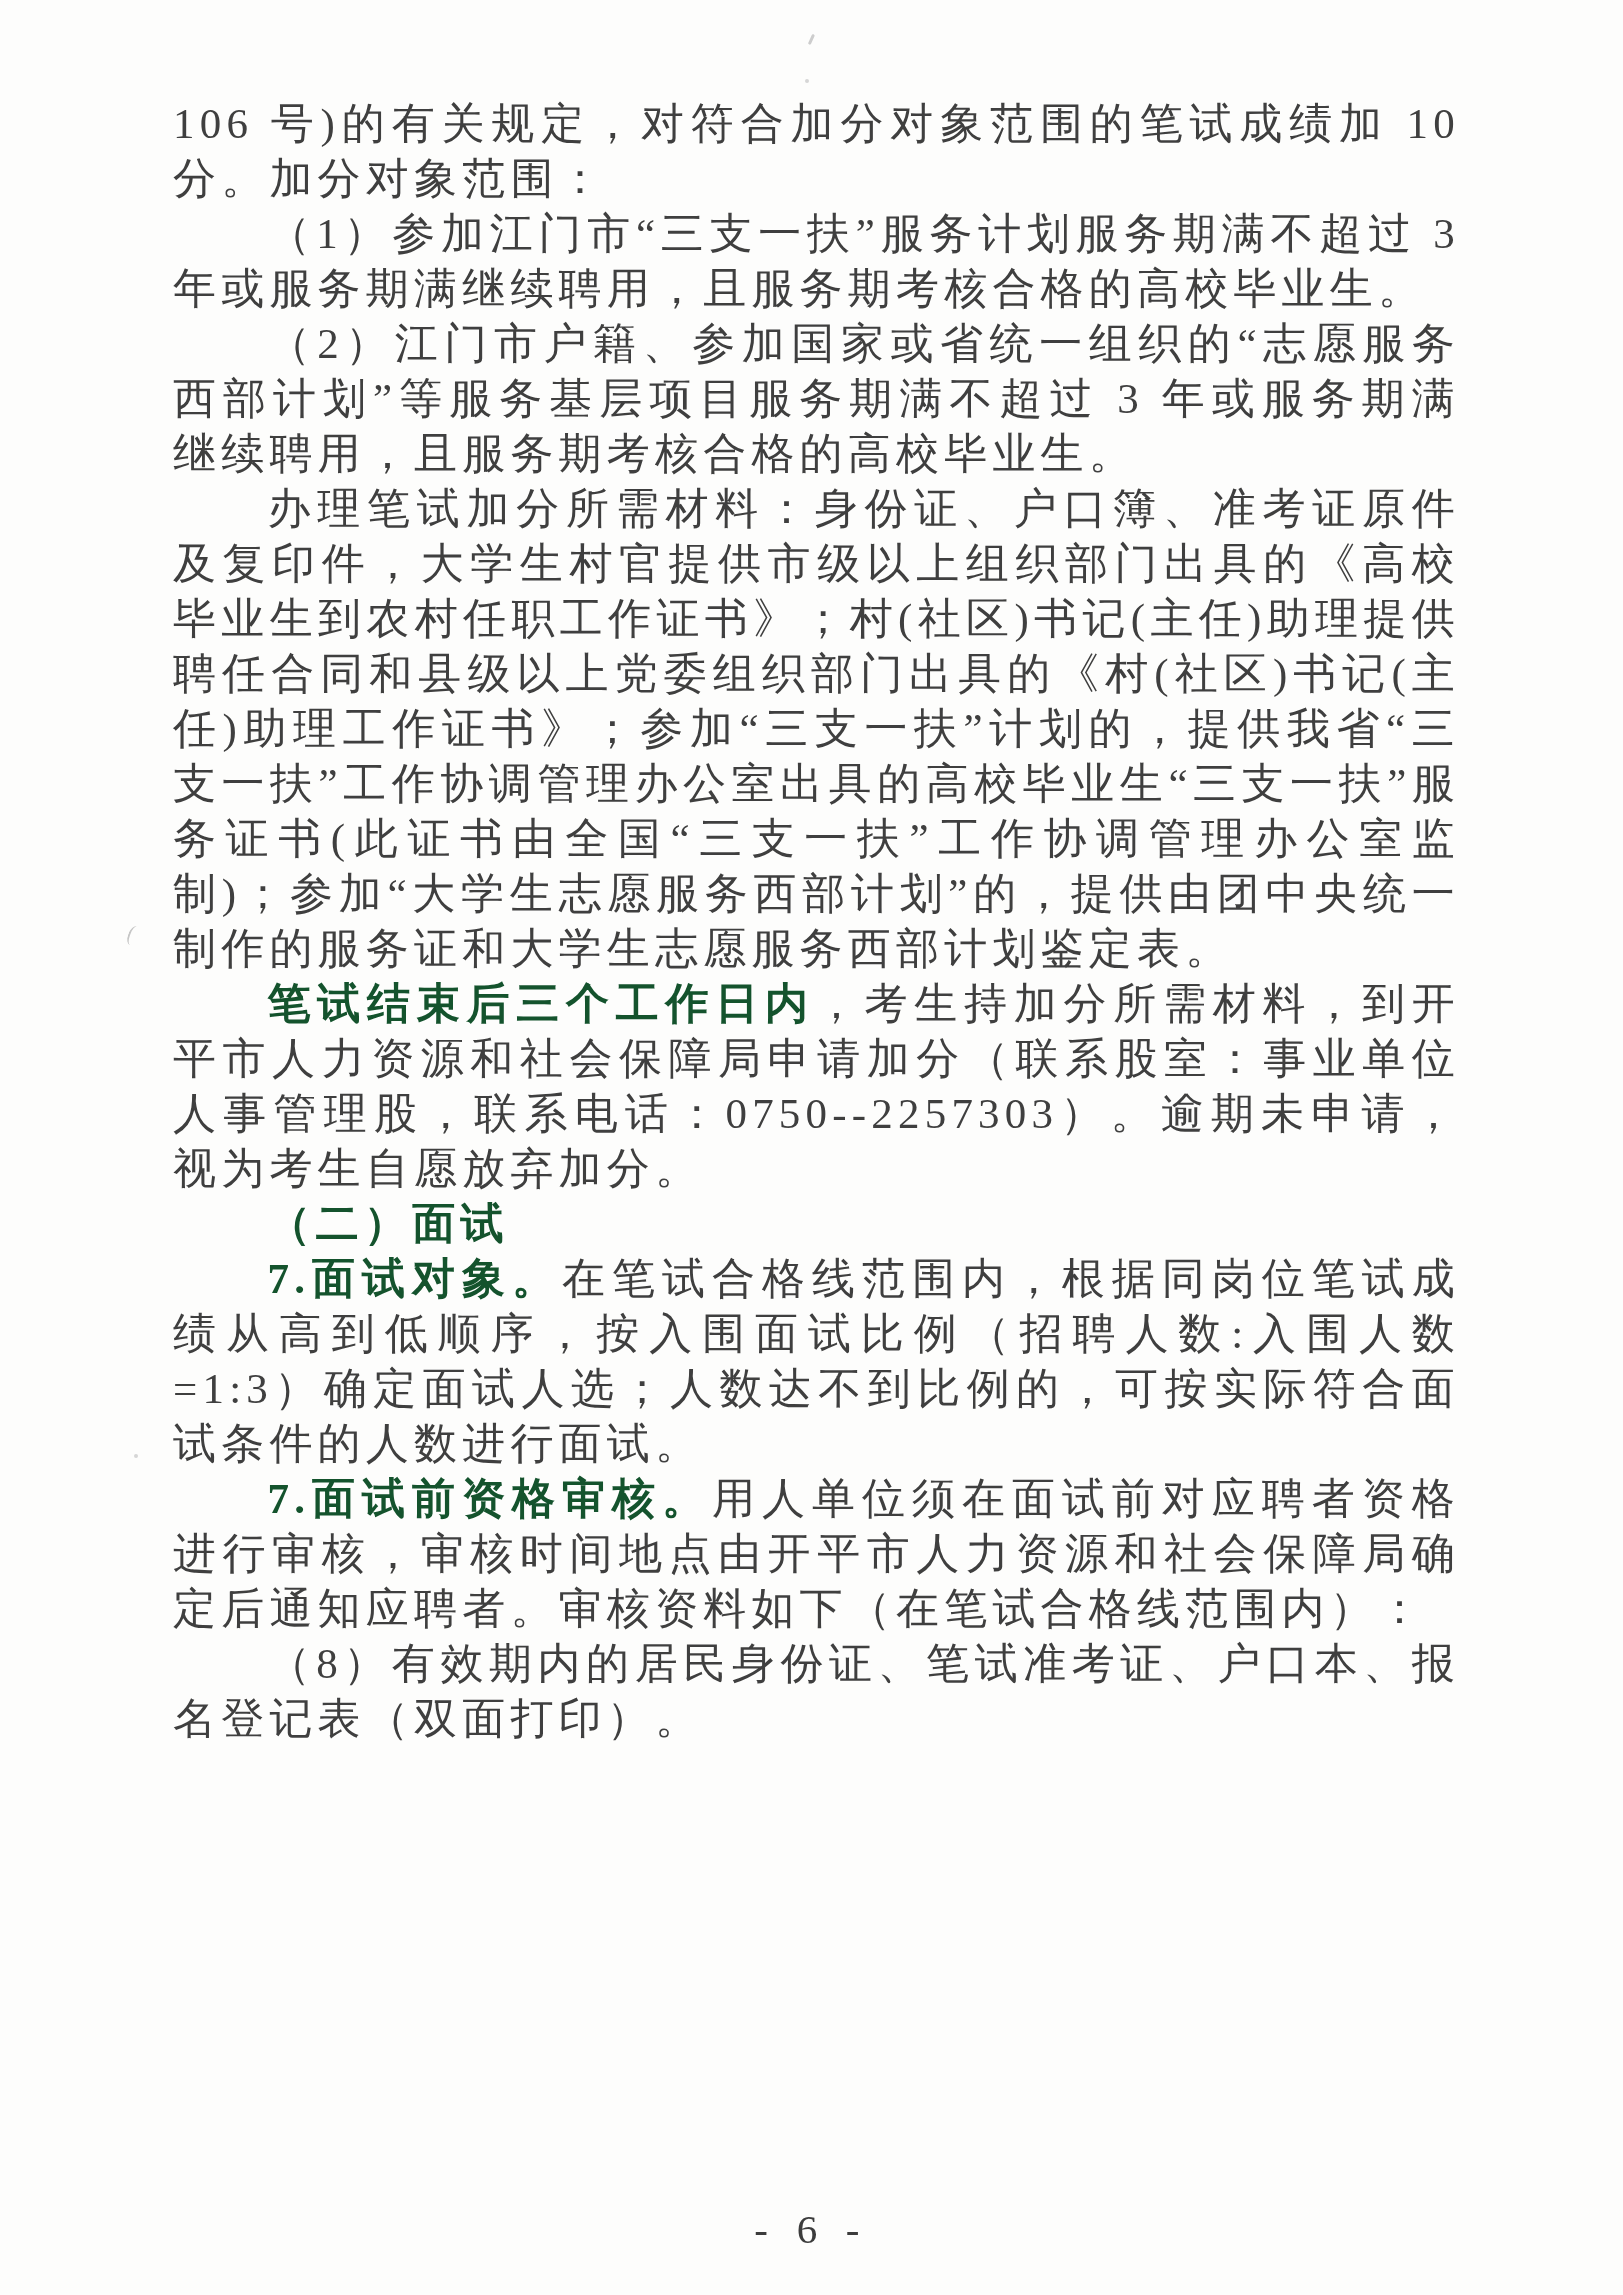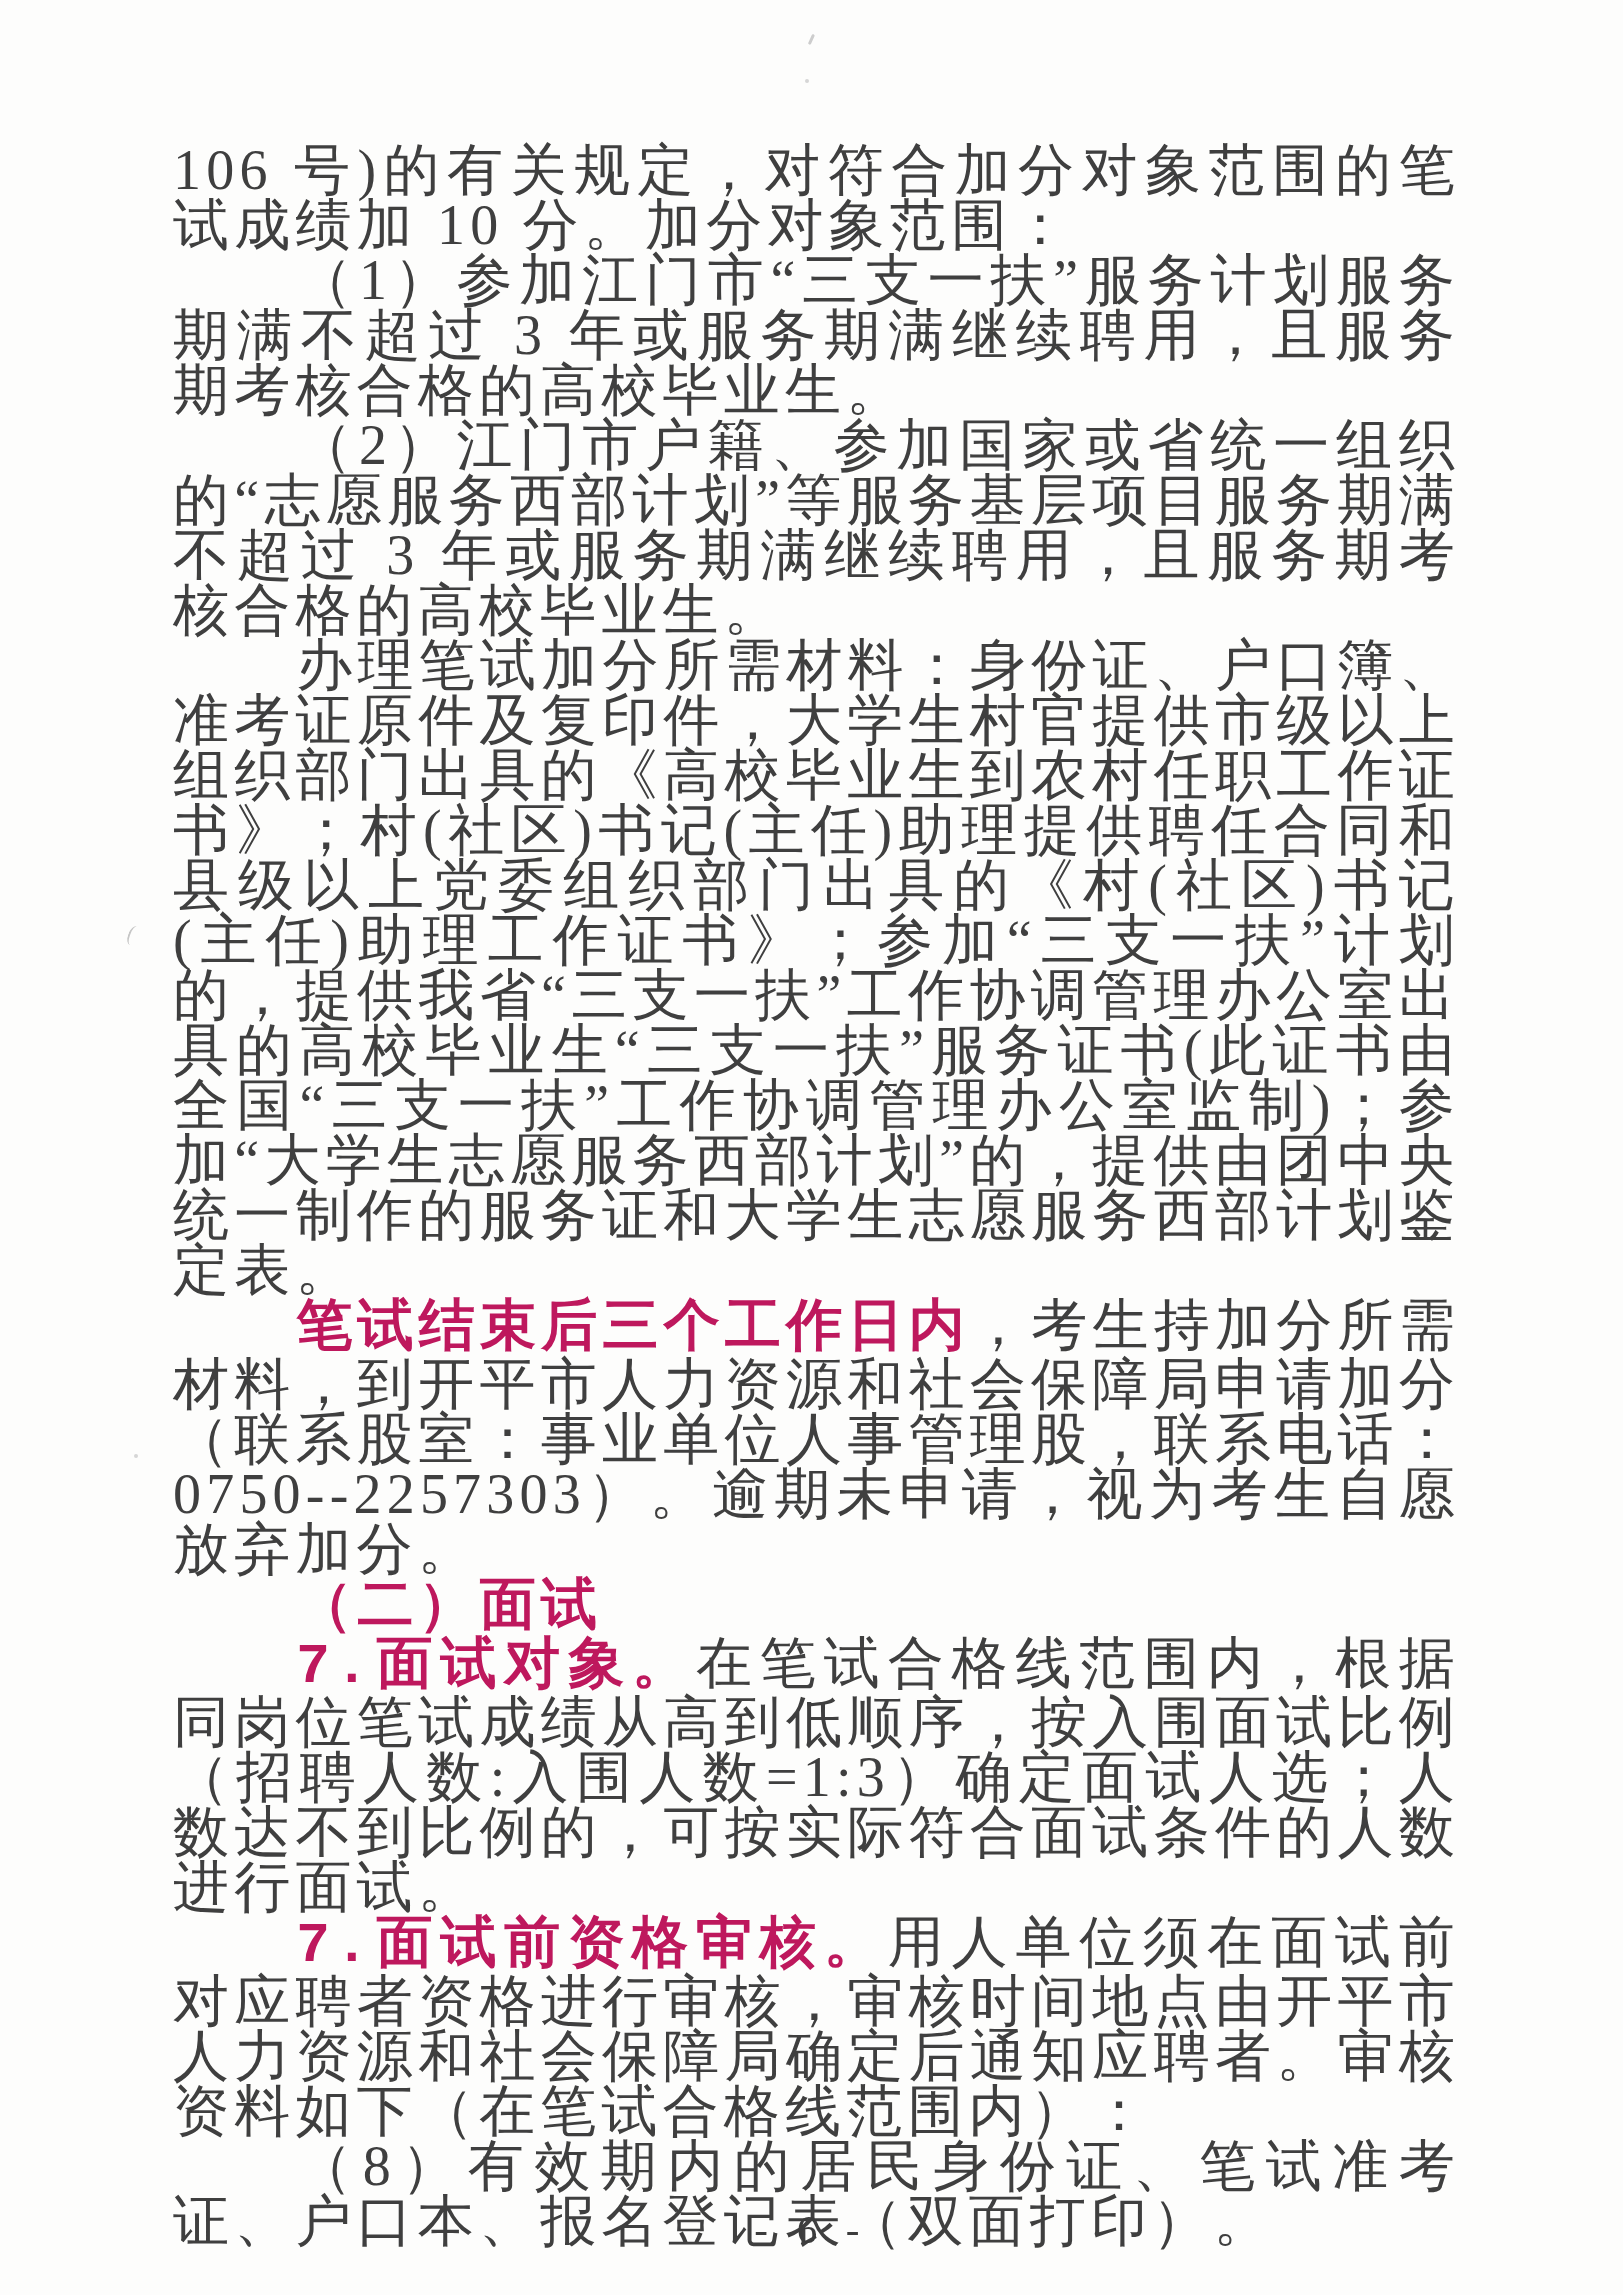--- a/index.html
+++ b/index.html
@@ -14,39 +14,37 @@
     background: #fdfdfc;
     overflow: hidden;
     font-family: "Liberation Serif", "DejaVu Serif", serif;
   }
   .content {
     position: absolute;
     left: 173px;
     top: 96px;
     width: 1287px;
     color: #3f3f3f;
-    font-size: 56px;
+    font-size: 43px;
     line-height: 55px;
     letter-spacing: 5.2px;
     text-align: justify;
     text-justify: inter-character;
-    margin-top: 47px;
   }
   .content p {
     margin: 0;
     padding: 0;
     text-indent: 2.2em;
   }
   .content p.no-indent {
     text-indent: 0;
   }
   .content b {
     font-weight: 700;
-    color: #be185d;
-    font-family: Liberation Mono, monospace;
+    color: #14532d;
   }
   .footer {
     position: absolute;
     left: 0;
     top: 2205px;
     width: 1623px;
     text-align: center;
     color: #3c3c3c;
     font-size: 41px;
     letter-spacing: 9.2px;

